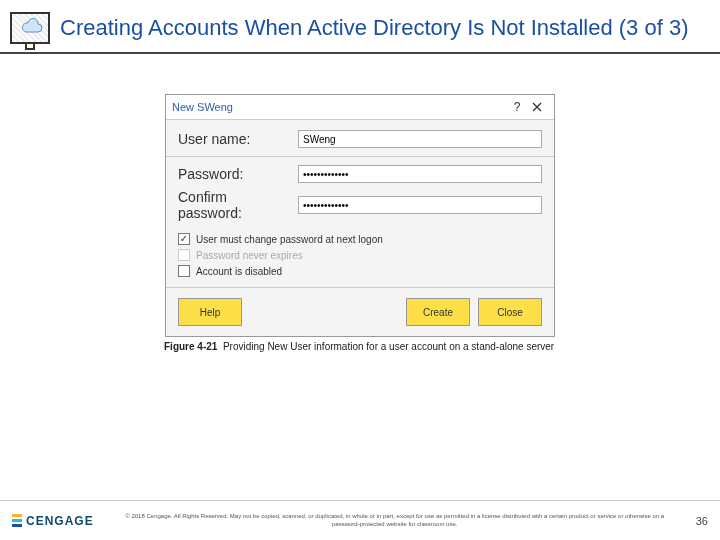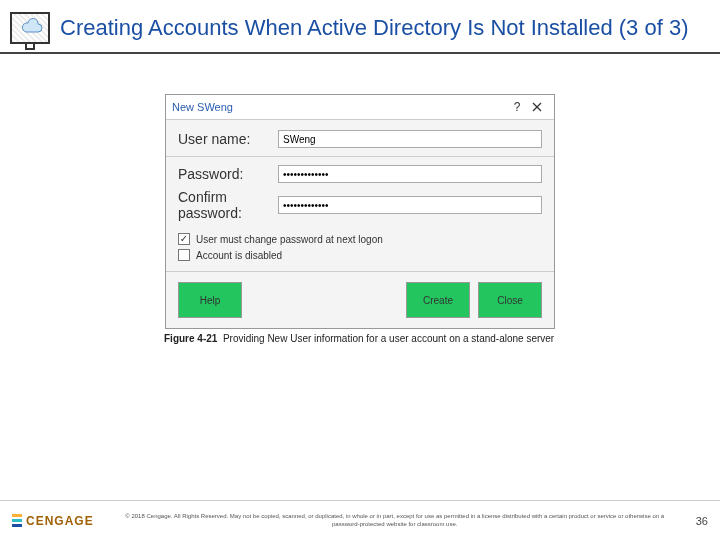--- a/index.html
+++ b/index.html
@@ -12,39 +12,39 @@
   .dialog-wrap { display: flex; justify-content: center; margin-top: 40px; }
   .dialog { width: 390px; border: 1px solid #999; background: #f4f4f4; font-size: 10px; color: #333; }
   .dialog-titlebar { display: flex; align-items: center; padding: 4px 6px; border-bottom: 1px solid #ccc; background: #fff; }
   .dlg-title { flex: 1; font-size: 11px; color: #2a5db0; }
   .help-btn { width: 18px; text-align: center; font-size: 12px; color: #333; }
   .close-btn { width: 22px; height: 16px; display: flex; align-items: center; justify-content: center; }
   .close-btn svg { stroke: #333; }
   .dialog-body { padding: 10px 12px 6px 12px; }
   .row { display: flex; align-items: center; margin-bottom: 6px; }
   .label { width: 100px; color: #333; font-size: 14px; }
-  .input { flex: 1; height: 18px; border: 1px solid #aaa; background: #fff; padding: 1px 4px; font-size: 10px; font-family: inherit; }
+  .input { flex: 1; height: 18px; border: 1px solid #aaa; background: #fff; padding: 1px 4px; font-size: 10px; font-family: inherit; margin-left: 20px; }
   .sep { height: 1px; background: #ccc; margin: 8px -12px; }
   .chk-row { display: flex; align-items: flex-end; margin-bottom: 4px; font-size: 10px; }
   .chk { width: 12px; height: 12px; border: 1px solid #777; background: #fff; margin-right: 6px; display: flex; align-items: center; justify-content: center; }
   .chk.checked::after { content: "✓"; font-size: 10px; line-height: 1; color: #333; }
   .disabled { color: #aaa; }
   .disabled .chk { border-color: #ccc; }
   .dialog-footer { display: flex; padding: 10px 12px; border-top: 1px solid #ccc; gap: 8px; }
   .spacer { flex: 1; }
-  .dlg-btn { min-width: 64px; height: 36px; border: 1px solid #999; background: #22c55e; font-size: 10px; display: flex; align-items: center; justify-content: center; cursor: pointer; }
+  .dlg-btn { min-width: 64px; height: 28px; border: 1px solid #999; background: #fde047; font-size: 10px; display: flex; align-items: center; justify-content: center; cursor: pointer; }
   .caption { font-size: 10px; margin: 4px 0 4px 164px; color: #222; }
   .caption b { font-weight: bold; }
   .footer-bar { position: absolute; bottom: 0; left: 0; right: 0; height: 40px; border-top: 1px solid #ccc; display: flex; align-items: center; padding: 0 12px; }
   .brand { display: flex; align-items: center; gap: 4px; }
   .brand-bars { display: flex; flex-direction: column; gap: 2px; }
   .bar1 { width: 10px; height: 3px; background: #f9b233; }
   .bar2 { width: 10px; height: 3px; background: #2dbfc6; }
   .bar3 { width: 10px; height: 3px; background: #1a4fa3; }
-  .brand-text { font-size: 12px; letter-spacing: 1px; color: #a16207; font-weight: 600; }
+  .brand-text { font-size: 12px; letter-spacing: 1px; color: #0c4a6e; font-weight: 600; }
   .copyright { flex: 1; text-align: center; font-size: 6px; color: #555; padding: 0 20px; line-height: 1.3; }
   .page-num { font-size: 11px; color: #444; }
 </style>
 </head>
 <body>
 
 <div class="header">
   <div class="cloud-icon-box">
     <svg class="cloud-svg" width="26" height="18" viewBox="0 0 26 18">
         <path d="M8 14h12a4 4 0 0 0 0-8 5 5 0 0 0-10-1 4 4 0 0 0-2 9z" fill="#cfe6f7" stroke="#5a8fc7" stroke-width="1"></path>
@@ -78,20 +78,24 @@
       </div>
       <div class="row">
         <span class="label">Confirm password:</span>
         <input class="input" value="•••••••••••••" style="">
       </div>
       <div style="height:6px"></div>
       <div class="chk-row">
         <span class="chk checked"></span>
         <span>User must change password at next logon</span>
       </div>
+      <div class="chk-row disabled">
+        <span class="chk"></span>
+        <span>Password never expires</span>
+      </div>
       <div class="chk-row">
         <span class="chk"></span>
         <span>Account is disabled</span>
       </div>
     </div>
     <div class="dialog-footer">
       <div class="dlg-btn">Help</div>
       <div class="spacer"></div>
       <div class="dlg-btn">Create</div>
       <div class="dlg-btn">Close</div>

